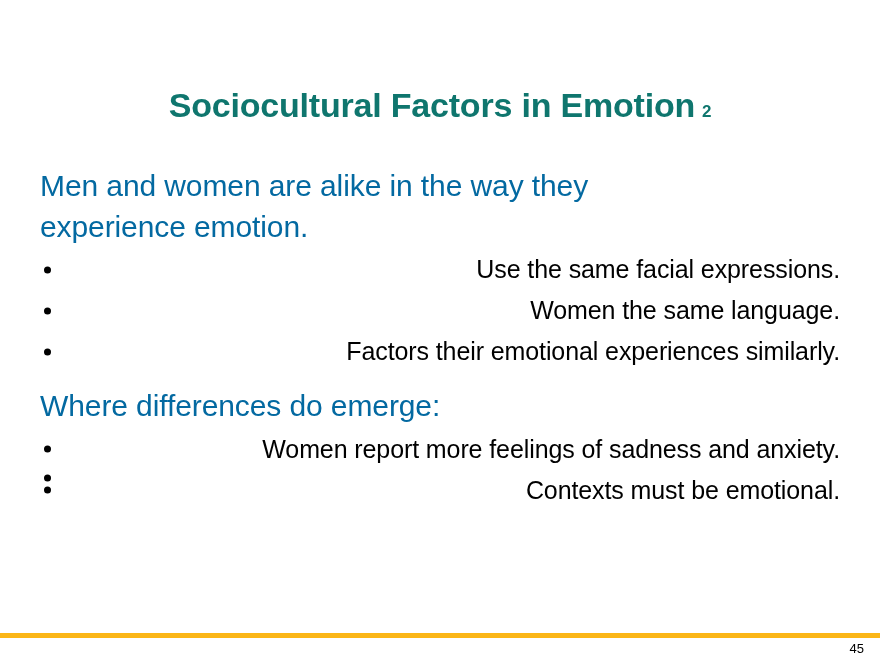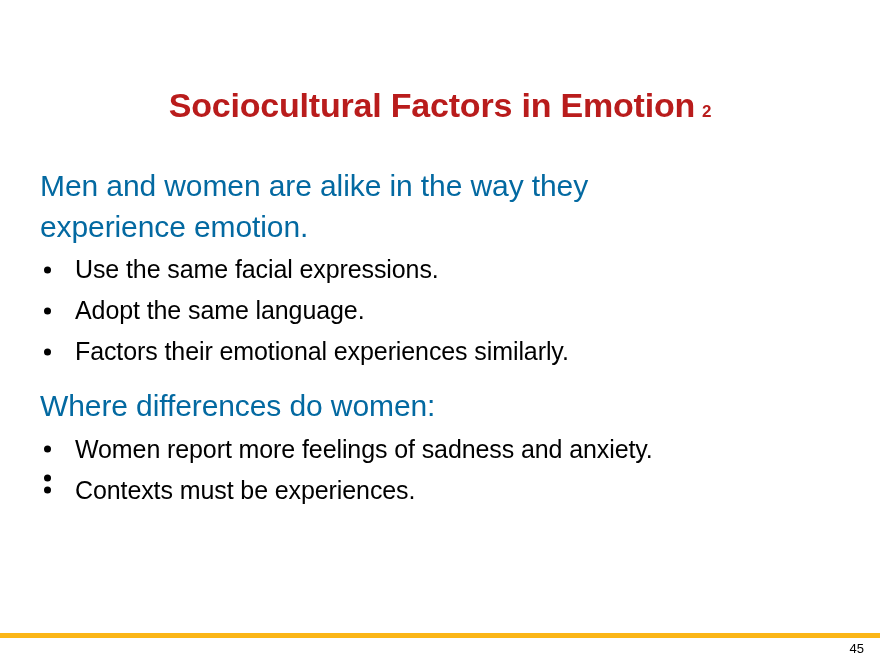--- a/index.html
+++ b/index.html
@@ -23,21 +23,21 @@
 
   
   .slide-title {
     position: absolute;
     left: 0;
     right: 0;
     top: 64px;
     text-align: center;
     font-size: 34px;
     font-weight: bold;
-    color: #b91c1c;
+    color: #0f766e;
     letter-spacing: -0.2px;
     line-height: 1.1;
     white-space: nowrap;
   }
   .slide-title .title-suffix {
     font-size: 17px;
     font-weight: bold;
     margin-left: 7px;
     vertical-align: baseline;
   }
@@ -64,20 +64,21 @@
     line-height: 1.35;
     margin: 0;
     max-width: 640px;
     letter-spacing: -0.1px;
   }
 
   .bullet-list {
     list-style: none;
     margin: 6px 0 0 0;
     padding: 0;
+    text-align: right;
   }
   .bullet-item {
     position: relative;
     padding-left: 35px;
     font-size: 25px;
     line-height: 1.0;
     color: #000000;
     margin-top: 16px;
     letter-spacing: -0.1px;
     white-space: nowrap;
@@ -127,42 +128,42 @@
 
     <div class="section">
       <p class="section-heading">Men and women are alike in the way they experience emotion.</p>
       <ul class="bullet-list">
         <li class="bullet-item">
           <span class="bullet-dot"></span>
           <span>Use the same facial expressions.</span>
         </li>
         <li class="bullet-item">
           <span class="bullet-dot"></span>
-          <span>Adopt the same language.</span>
+          <span>Women the same language.</span>
         </li>
         <li class="bullet-item">
           <span class="bullet-dot"></span>
           <span>Factors their emotional experiences similarly.</span>
         </li>
       </ul>
     </div>
 
     <div class="section">
-      <p class="section-heading">Where differences do women:</p>
+      <p class="section-heading">Where differences do emerge:</p>
       <ul class="bullet-list">
         <li class="bullet-item">
           <span class="bullet-dot"></span>
           <span>Women report more feelings of sadness and anxiety.</span>
         </li>
         <li class="bullet-item">
           <span class="bullet-dot"></span>
         </li>
         <li class="bullet-item">
           <span class="bullet-dot"></span>
-          <span>Contexts must be experiences.</span>
+          <span>Contexts must be emotional.</span>
         </li>
       </ul>
     </div>
 
   </div>
 
   <div class="footer-rule"></div>
   <div class="slide-number">45</div>
 
 </div>

